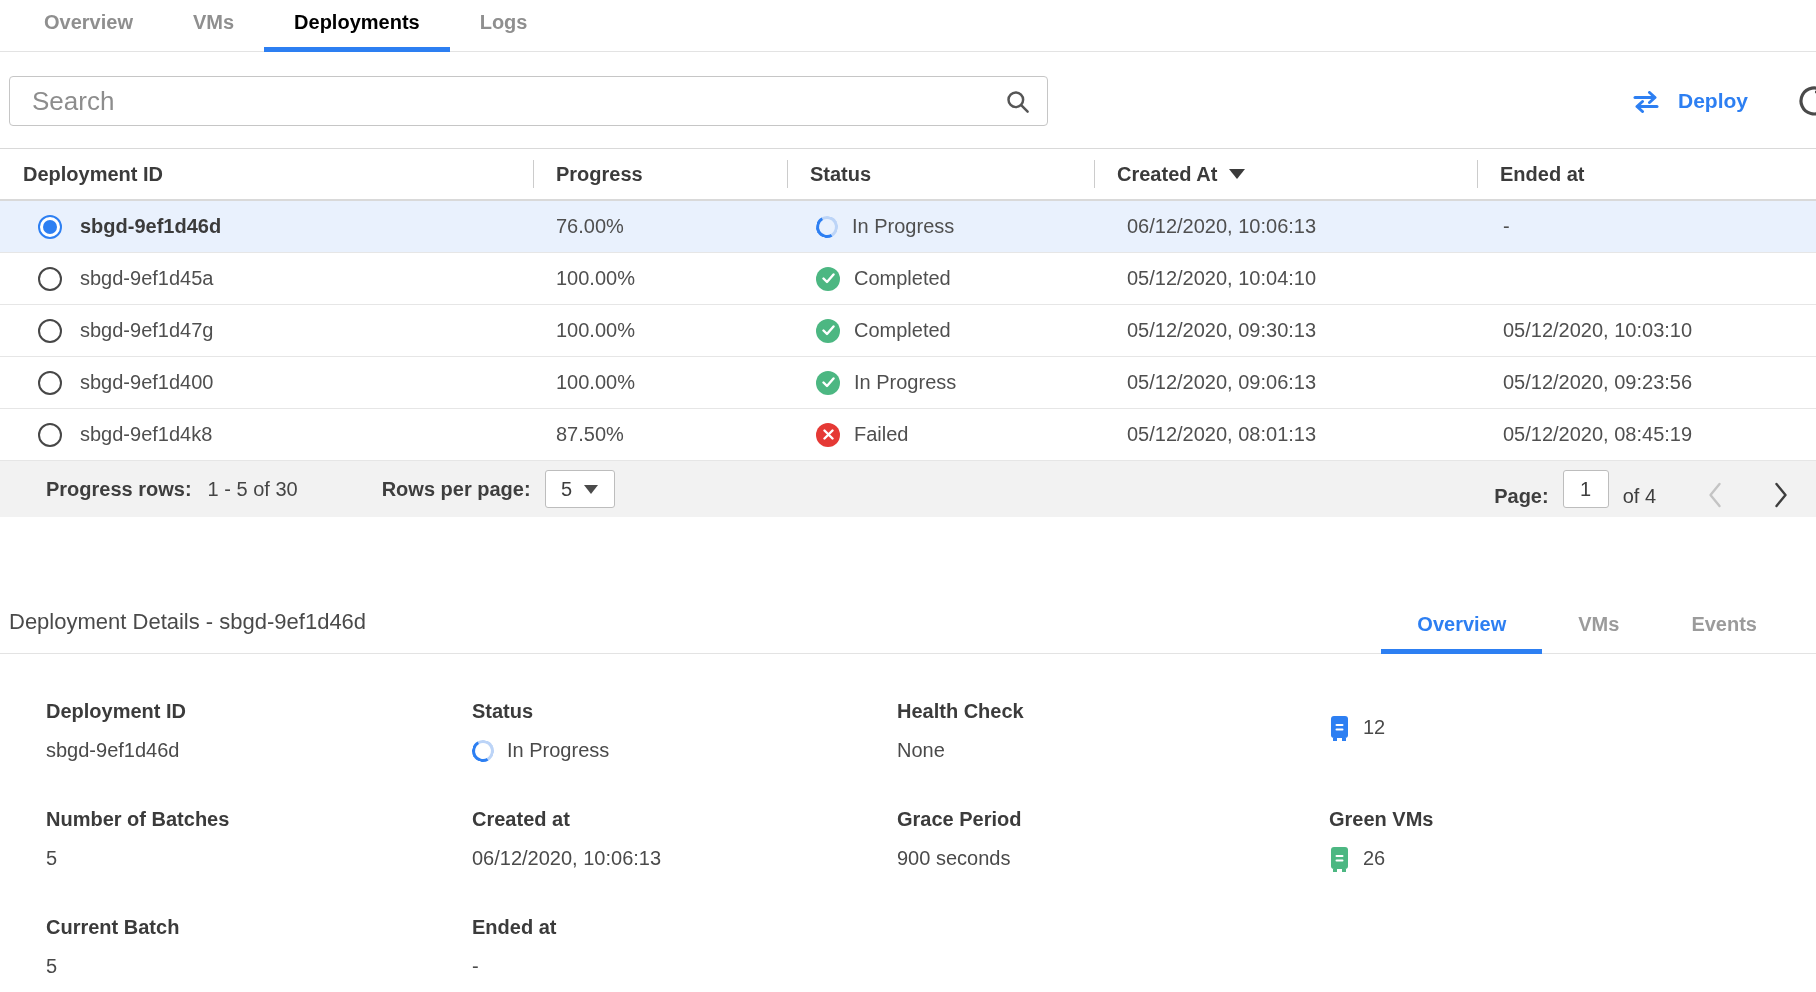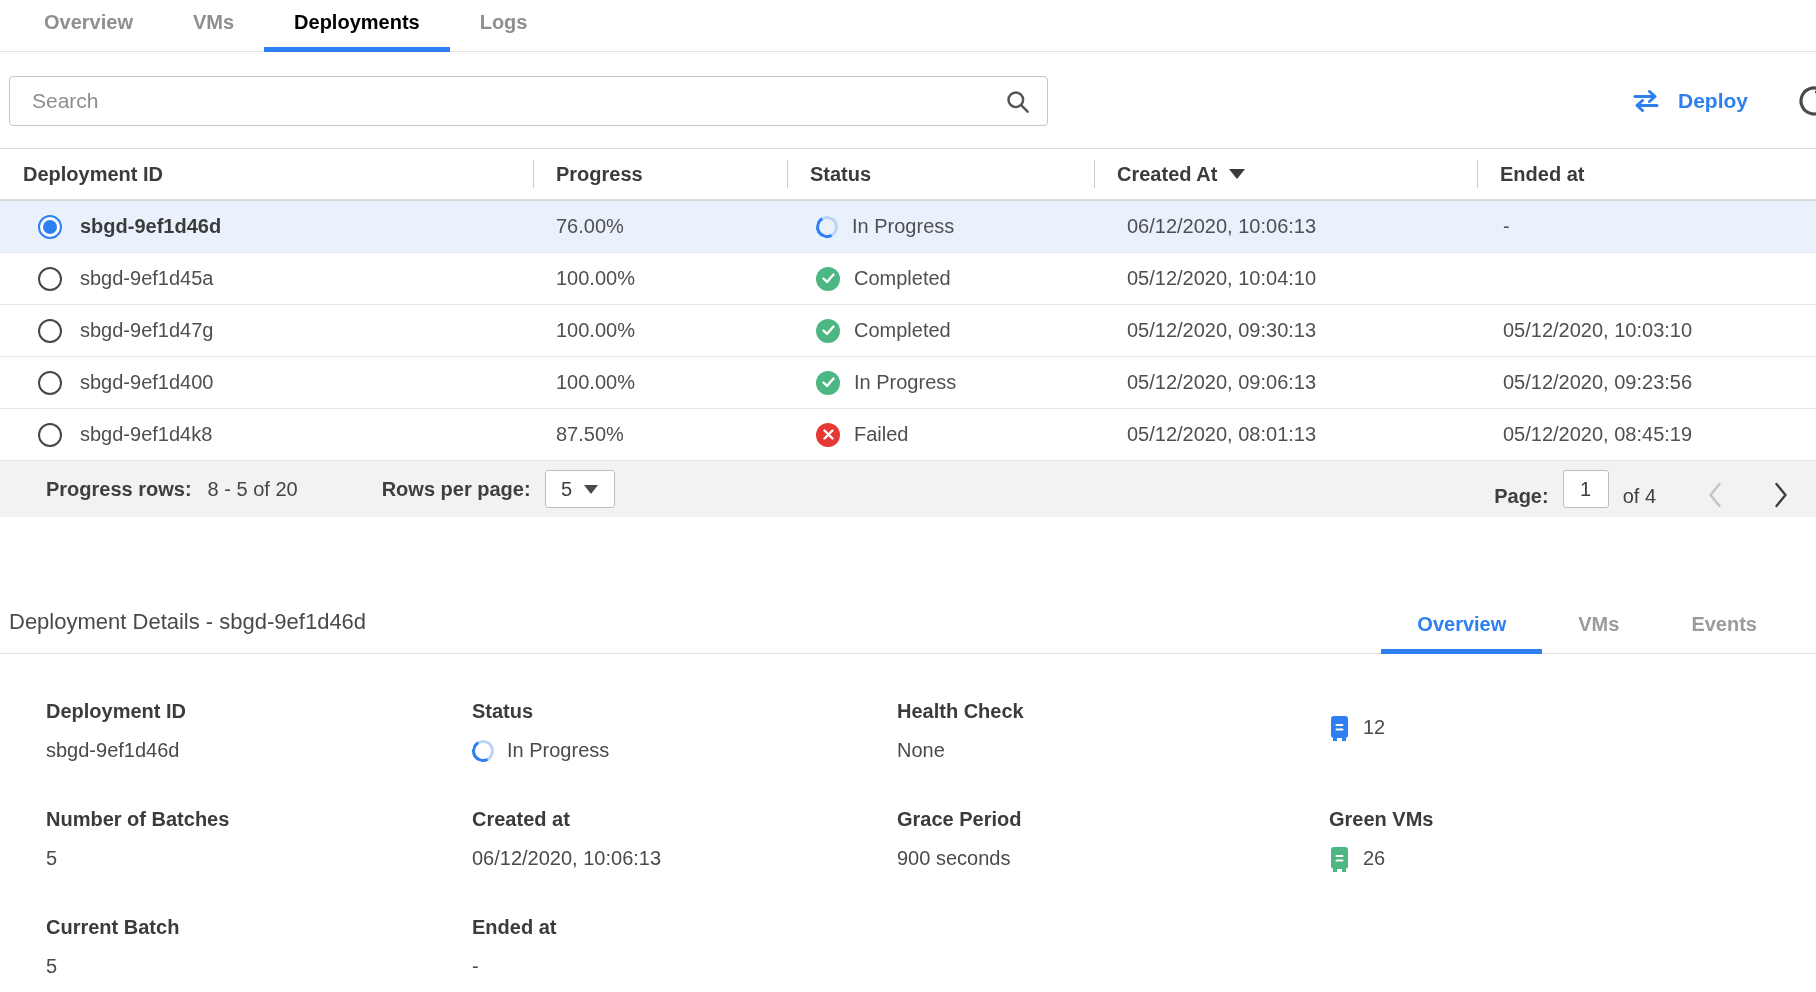--- a/index.html
+++ b/index.html
@@ -8,23 +8,23 @@
     width:1816px; height:992px; overflow:hidden; background:#fff;
     font-family:"Liberation Sans", sans-serif; color:#3f3f3f;
   }
   
   .tabbar { display:flex; align-items:flex-end; border-bottom:1px solid #e3e3e3; padding-left:14px; height:52px; }
   .tab { font-size:20px; font-weight:700; color:#8f8f8f; padding:0 30px 13px; border-bottom:5px solid transparent; margin-bottom:-1px; cursor:pointer; white-space:nowrap; }
   .tab.active { color:#000000; border-bottom-color:#2d7ff2; }
   
   .toolbar { display:flex; align-items:center; padding:24px 0 22px 9px; }
   .searchbox { width:1039px; height:50px; border:1px solid #c6c6c6; border-radius:4px; display:flex; align-items:center; padding:0 16px 0 20px; background:#fff; }
-  .searchbox input { border:0; outline:none; flex:1; font-size:21px; color:#444; font-family:inherit; background:transparent; }
+  .searchbox input { border:0; outline:none; flex:1; font-size:26px; color:#444; font-family:inherit; background:transparent; }
   .searchbox input::placeholder { color:#8d8d8d; }
-  .deploy-btn { display:flex; align-items:center; gap:18px; color:#2d7ff2; font-weight:700; font-size:21px; margin-left:auto; cursor:pointer; background:none; border:none; font-family:inherit; padding:0; }
+  .deploy-btn { display:flex; align-items:flex-end; gap:18px; color:#2d7ff2; font-weight:700; font-size:21px; margin-left:auto; cursor:pointer; background:none; border:none; font-family:inherit; padding:0; }
   .refresh-btn { margin-left:46px; margin-right:-18px; width:40px; height:40px; flex:none; background:none; border:none; padding:0; cursor:pointer; }
   
   .tbl { border-top:1px solid #d9d9d9; }
   .tr { display:grid; grid-template-columns:533px 254px 307px 383px 339px; align-items:center; height:52px; border-bottom:1px solid #e6e6e6; font-size:20px; color:#4f4f4f; }
   .tr.head { font-weight:700; color:#3b3b3b; border-bottom:2px solid #d9d9d9; }
   .tr.selected { background:#e9f1fd; }
   .tr.selected .id-text { font-weight:700; color:#3b3b3b; }
   .th { position:relative; height:100%; display:flex; align-items:center; gap:12px; padding-left:23px; }
   .th.c1 { padding-left:23px; }
   .th:not(.c1)::before { content:""; position:absolute; left:0; top:11px; bottom:11px; width:1px; background:#cccccc; }
@@ -202,21 +202,21 @@
           </svg>
       </span>
       <span>Failed</span>
     </div>
     <div class="cell-created">05/12/2020, 08:01:13</div>
     <div class="cell-ended">05/12/2020, 08:45:19</div>
   </div>
 
   <div class="tfoot">
     <span class="bold">Progress rows:</span>
-    <span class="showing-val">8 - 5 of 20</span>
+    <span class="showing-val">1 - 5 of 30</span>
     <span class="bold rpp-label">Rows per page:</span>
     <div class="select">
       <span>5</span>
       <span class="dd-caret"></span>
     </div>
     <div class="pager">
       <span class="bold">Page:</span>
       <input class="page-input" value="1" style="">
       <span>of 4</span>
       <button class="chev">

